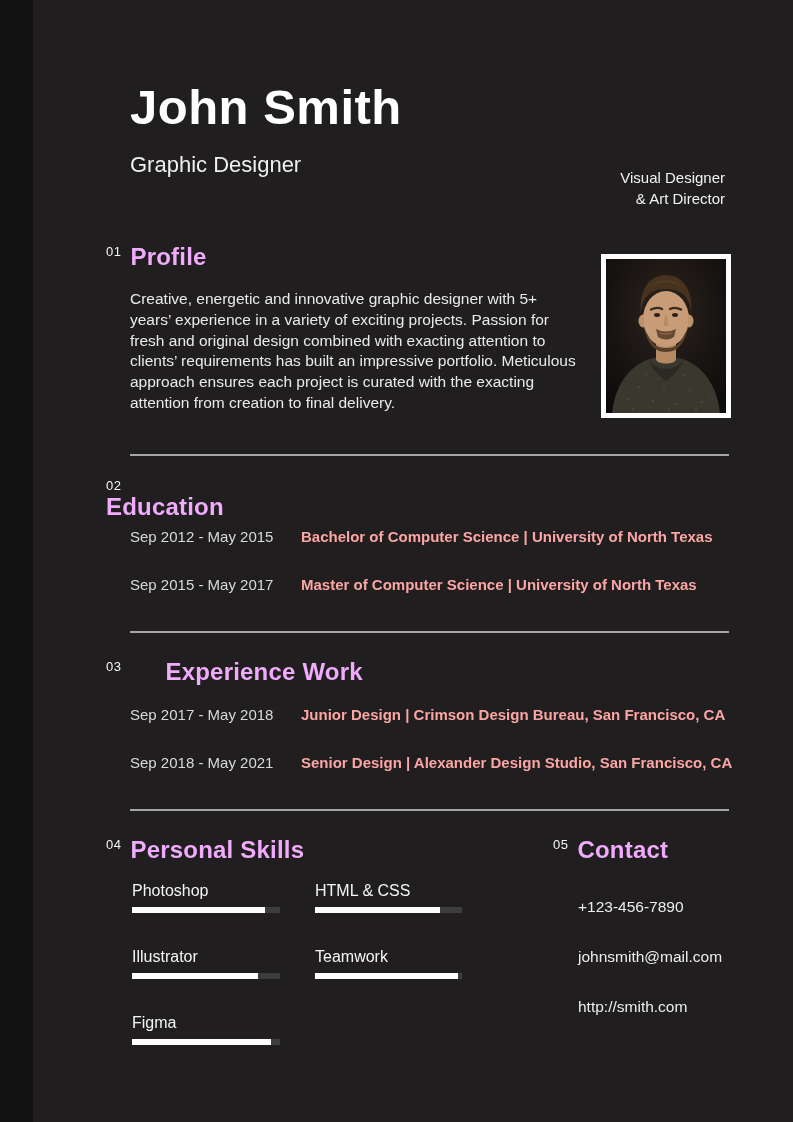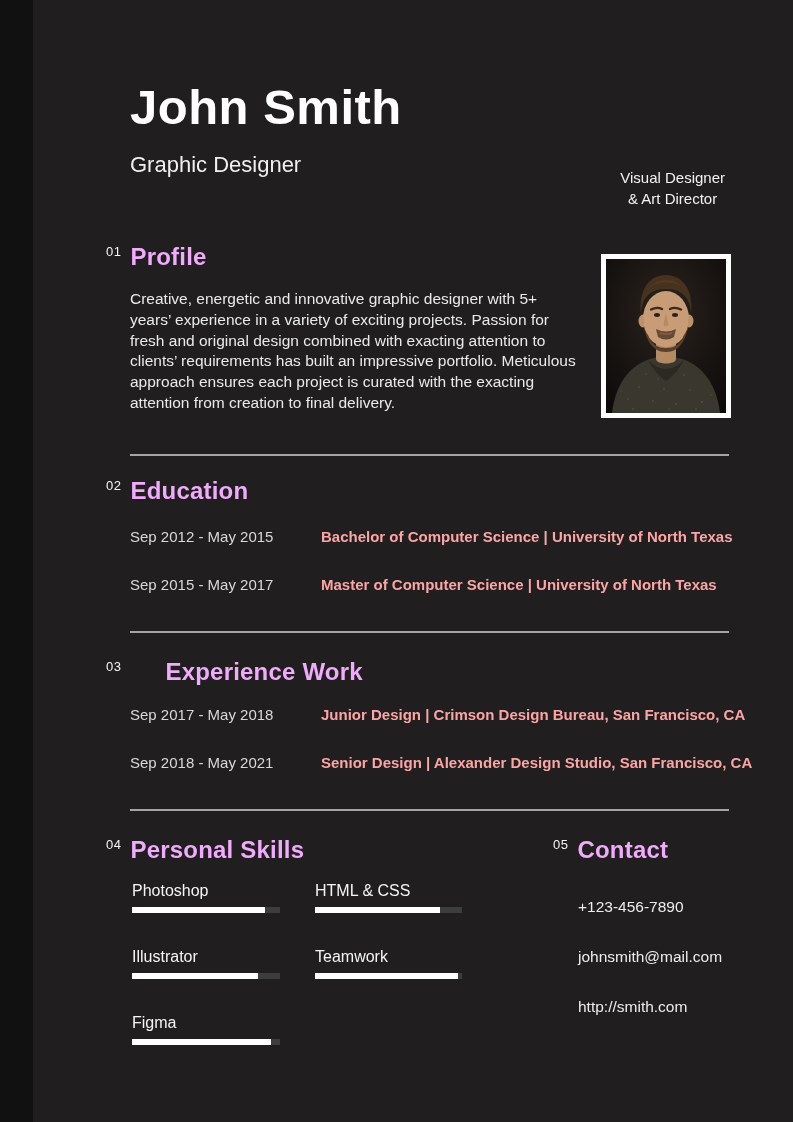--- a/index.html
+++ b/index.html
@@ -20,21 +20,21 @@
     position: absolute; left: 97px; top: 76px;
     font-size: 49px; font-weight: bold; letter-spacing: 0.5px;
     color: #ffffff; line-height: 62px;
   }
   .role {
     position: absolute; left: 97px; top: 152px;
     font-size: 22px; font-weight: 400; color: #f0f0f0;
   }
   .tagline {
     position: absolute; right: 101px; top: 167px;
-    text-align: center; font-size: 15px; line-height: 21px; color: #f2f2f2;
+    text-align: right; font-size: 15px; line-height: 21px; color: #f2f2f2;
   }
 
   
   .sec-head { position: absolute; display: flex; align-items: flex-start; }
   .sec-num { font-size: 13px; font-weight: 400; color: #f5f5f5; margin-right: 9px; margin-top: 1px; letter-spacing: 0.5px; }
   .sec-title { font-size: 24px; font-weight: bold; color: #f0abfc; line-height: 28px; letter-spacing: 0.2px; }
 
   
   .profile-text {
     position: absolute; left: 97px; top: 289px; width: 452px;
@@ -50,21 +50,21 @@
   
   .divider { position: absolute; left: 97px; width: 599px; height: 2px; background: #a5a5a5; }
   .divider-1 { top: 454px; }
   .divider-2 { top: 631px; }
   .divider-3 { top: 809px; }
 
   
   .rows { position: absolute; left: 97px; }
   .rows-education { top: 528px; }
   .rows-experience { top: 706px; }
-  .t-row { display: flex; align-items: center; margin-bottom: 30px; gap: 20px; }
+  .t-row { display: flex; align-items: center; margin-bottom: 30px; }
   .t-dates { width: 152px; margin-right: 19px; flex-shrink: 0; font-size: 15px; color: #d9d9d9; line-height: 18px; }
   .t-detail { font-size: 15px; font-weight: bold; color: #fca5a5; line-height: 18px; }
 
   
   .skills-grid {
     position: absolute; left: 99px; top: 882px;
     display: grid; grid-template-columns: 148px 147px;
     column-gap: 58px; row-gap: 21px;
     grid-auto-flow: column;
     grid-template-rows: repeat(3, auto);
@@ -148,21 +148,21 @@
       <path d="M45 50.5 Q51 47.5 56 50" stroke="#3a2a1a" stroke-width="2.4" fill="none" stroke-linecap="round"></path>
       <path d="M64 50 Q69 47.5 75 50.5" stroke="#3a2a1a" stroke-width="2.4" fill="none" stroke-linecap="round"></path>
 
       <path d="M35 56 C32 30 44 16 60 16 C76 16 88 30 85 56 C85 41 78 30 60 30 C42 30 35 41 35 56 Z" fill="#47321f"></path>
       <path d="M38 34 C46 20 74 20 82 34 C76 25 68 21 60 21 C52 21 44 25 38 34 Z" fill="#523a24"></path>
     </svg>
   </div>
 
   <div class="divider divider-1"></div>
 
-  <div class="sec-head" style="left:73px; top:477px;">
+  <div class="sec-head" style="left:73px; top:477px;flex-direction:column;">
     <span class="sec-num">02</span>
     <span class="sec-title">Education</span>
   </div>
   <div class="rows rows-education">
     <div class="t-row">
       <span class="t-dates">Sep 2012 - May 2015</span>
       <span class="t-detail">Bachelor of Computer Science | University of North Texas</span>
     </div>
     <div class="t-row">
       <span class="t-dates">Sep 2015 - May 2017</span>

